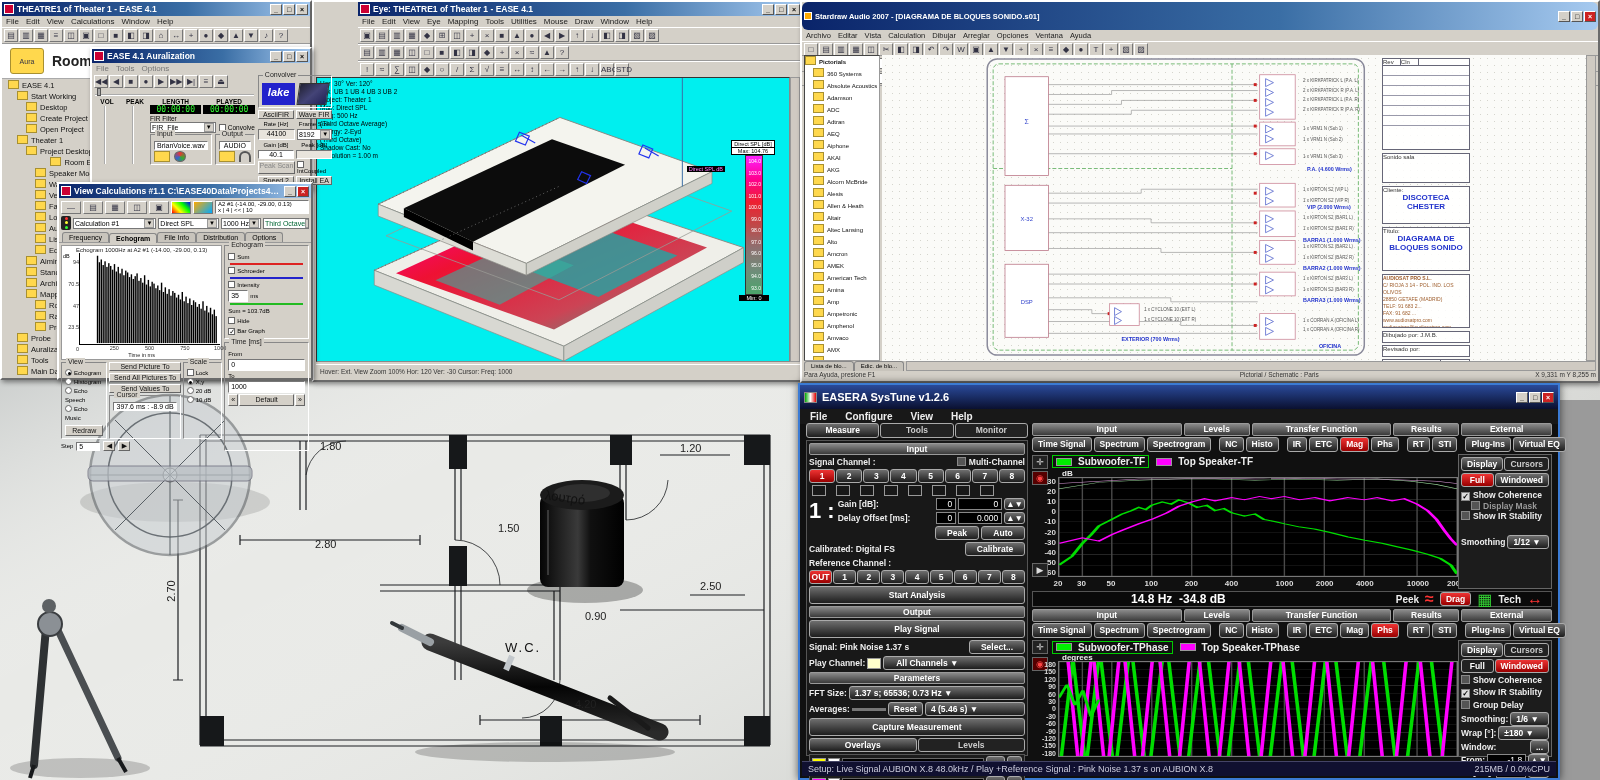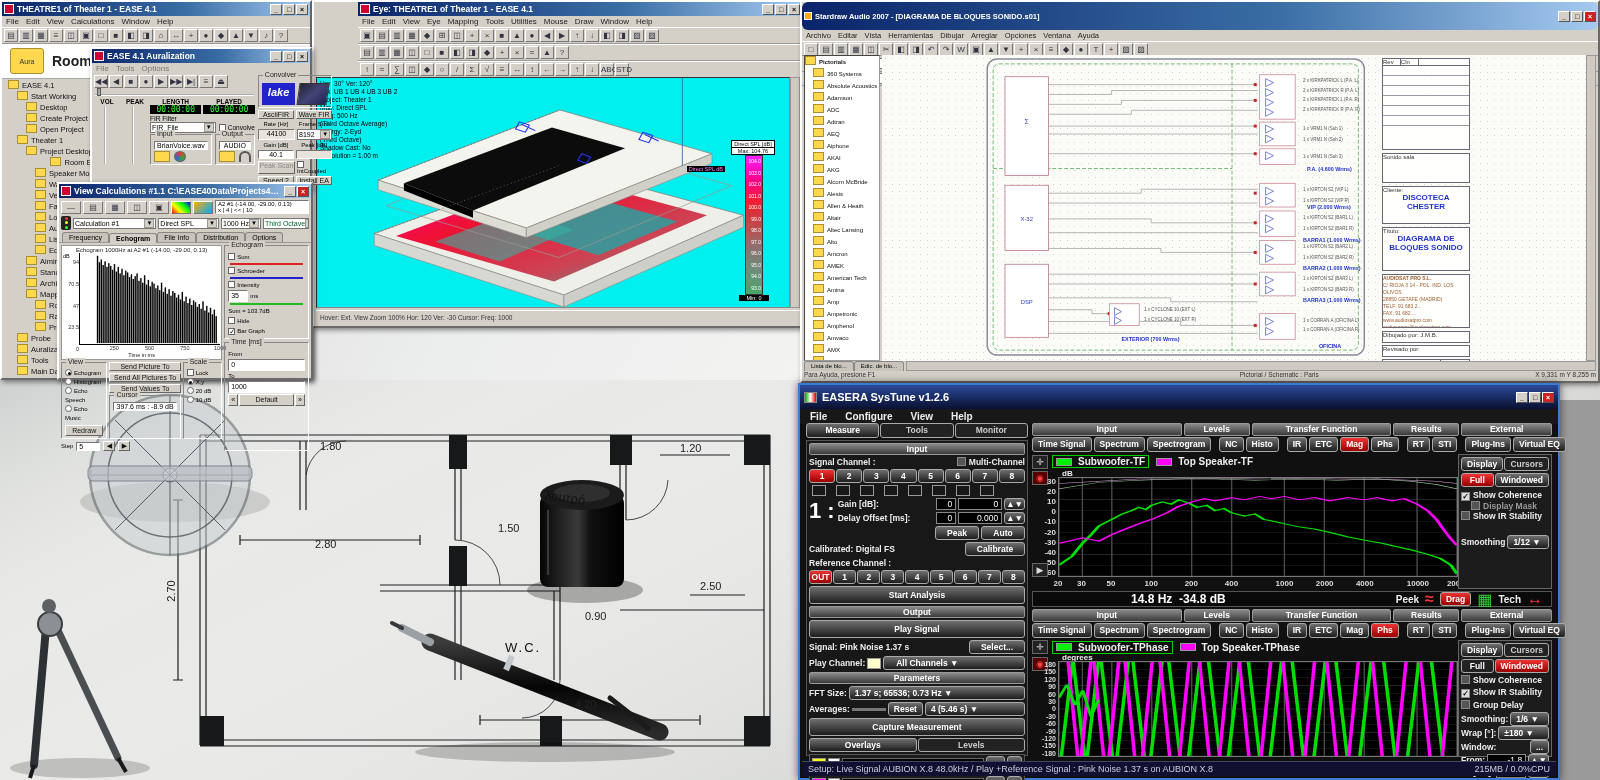--- a/index.html
+++ b/index.html
@@ -564,21 +564,21 @@
               <span class="b3" style="width:10px;" data-name="time-prev-button">«</span>
               <span class="b3" style="flex:1;" data-name="default-button">Default</span>
               <span class="b3" style="width:10px;" data-name="time-next-button">»</span>
             </div>
           </div>
         </div>
       </div>
     </div>
   </div>
 
-  <div class="win" data-name="eye-window" style="left:312px;top:0;width:492px;height:328px;padding-left:44px;">
+  <div class="win" data-name="eye-window" style="left:312px;top:0;width:492px;height:382px;padding-left:44px;">
     <div class="tbar" data-name="eye-titlebar">
       <span class="tico" data-name="app-icon"></span>
       <span class="ttl" data-name="window-title">Eye: THEATRE1 of Theater 1 - EASE 4.1</span>
       <span class="wbtns">
           <span class="wbtn" data-name="minimize-icon">_</span>
           <span class="wbtn" data-name="maximize-icon">□</span>
           <span class="wbtn" data-name="close-icon">×</span>
         </span>
     </div>
     <div class="menus" data-name="eye-menubar">
@@ -738,21 +738,21 @@
       <span class="wbtns">
           <span class="wbtn" data-name="minimize-icon">_</span>
           <span class="wbtn" data-name="maximize-icon">□</span>
           <span class="wbtn red" data-name="close-icon">×</span>
         </span>
     </div>
     <div class="menus" style="font-size:7.5px;" data-name="stardraw-menubar">
         <span data-name="menu-item">Archivo</span>
         <span data-name="menu-item">Editar</span>
         <span data-name="menu-item">Vista</span>
-        <span data-name="menu-item">Herramientas</span>
+        <span data-name="menu-item">Calculation</span>
         <span data-name="menu-item">Dibujar</span>
         <span data-name="menu-item">Arreglar</span>
         <span data-name="menu-item">Opciones</span>
         <span data-name="menu-item">Ventana</span>
         <span data-name="menu-item">Ayuda</span>
       </div>
     <div class="tb" data-name="stardraw-toolbar" style="height:15px;">
         <span class="ico" data-name="toolbar-icon">□</span>
         <span class="ico" data-name="toolbar-icon">▤</span>
         <span class="ico" data-name="toolbar-icon">▥</span>

